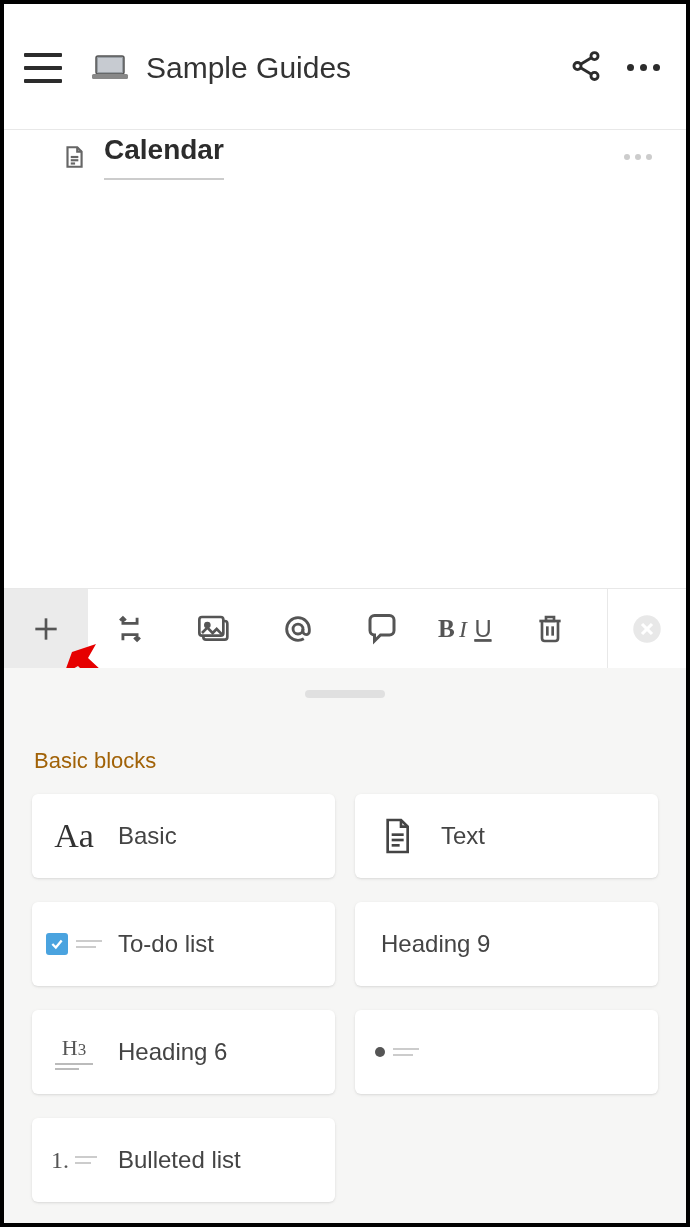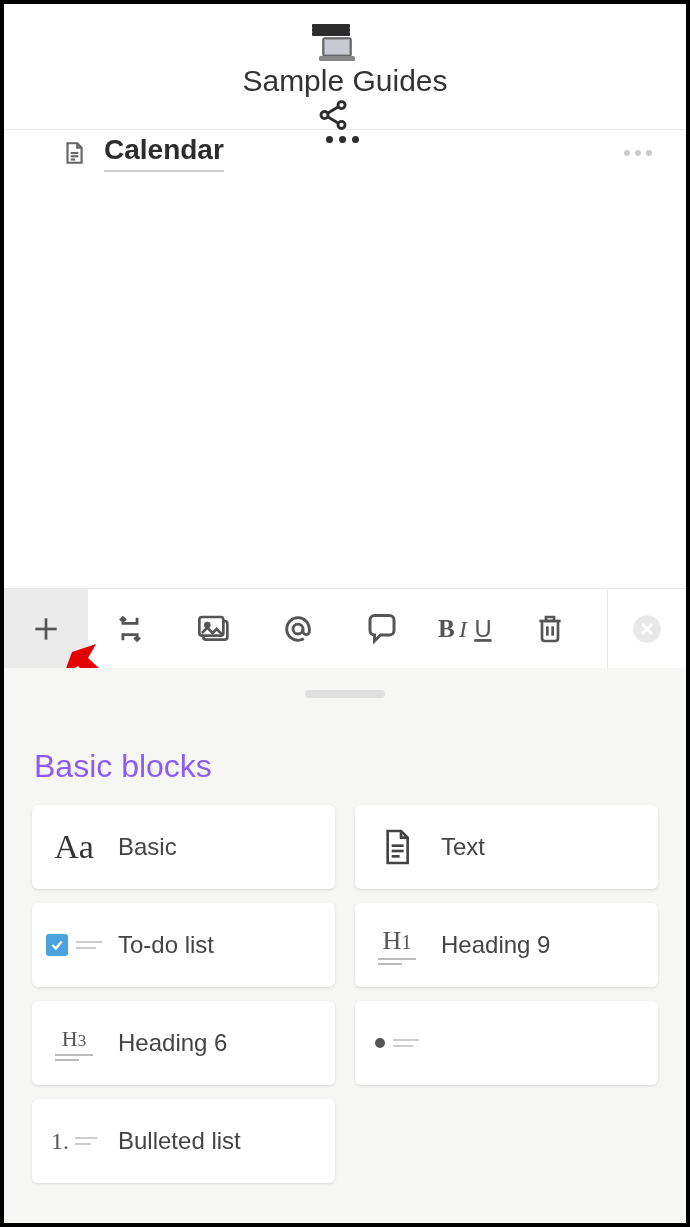--- a/index.html
+++ b/index.html
@@ -11,21 +11,20 @@
       border: 4px solid #000;
       position: relative;
       overflow: hidden;
     }
     .header {
       display: flex;
       align-items: center;
       padding: 20px 20px 18px 20px;
       border-bottom: 1px solid #e8e8e8;
       height: 126px;
-      flex-direction: column;
     }
     .hamburger {
       width: 38px;
       height: 30px;
       display: flex;
       flex-direction: column;
       justify-content: space-between;
       margin-right: 28px;
       cursor: pointer;
     }
@@ -78,21 +77,21 @@
       margin-right: 16px;
       display: flex;
       align-items: center;
       justify-content: center;
     }
     .page-item .item-label {
       font-size: 28px;
       font-weight: 700;
       color: #2c2c2c;
       border-bottom: 2px solid #ccc;
-      padding-bottom: 4px;
+      padding-bottom: 12px;
     }
     .page-item .item-more {
       margin-left: auto;
       display: flex;
       gap: 5px;
       cursor: pointer;
       padding: 10px;
     }
     .page-item .item-more span {
       width: 6px;
@@ -148,28 +147,28 @@
       background: #f6f6f5;
     }
     .drag-handle {
       width: 80px;
       height: 8px;
       background: #e0e0e0;
       border-radius: 4px;
       margin: 22px auto 0 auto;
     }
     .section-title {
-      font-size: 32px;
-      color: #8b5cf6;
+      font-size: 22px;
+      color: #a16207;
       padding: 50px 0 20px 30px;
     }
     .block-grid {
       display: grid;
       grid-template-columns: 1fr 1fr;
-      gap: 14px 20px;
+      gap: 24px 20px;
       padding: 0 28px;
     }
     .block-card {
       background: #fff;
       border-radius: 6px;
       box-shadow: 0 1px 2px rgba(0,0,0,0.08), 0 1px 4px rgba(0,0,0,0.05);
       height: 84px;
       display: flex;
       align-items: center;
       padding: 0 16px 0 12px;
@@ -359,29 +358,20 @@
           <div class="todo-lines">
               <span style="width:26px"></span>
               <span style="width:20px"></span>
             </div>
         </div>
       </div>
       <div class="block-label">To-do list</div>
     </div>
 
     <div class="block-card">
-      <div class="block-icon">
-        <div class="h-icon">
-            <div style="font-size:26px">H<span style="font-size:20px">1</span></div>
-            <div class="lines">
-              <span></span>
-              <span></span>
-            </div>
-          </div>
-      </div>
       <div class="block-label">Heading 9</div>
     </div>
 
 
     <div class="block-card">
       <div class="block-icon">
         <div class="h-icon">
             <div style="font-size:22px">H<span style="font-size:17px">3</span></div>
             <div class="lines">
               <span></span>

